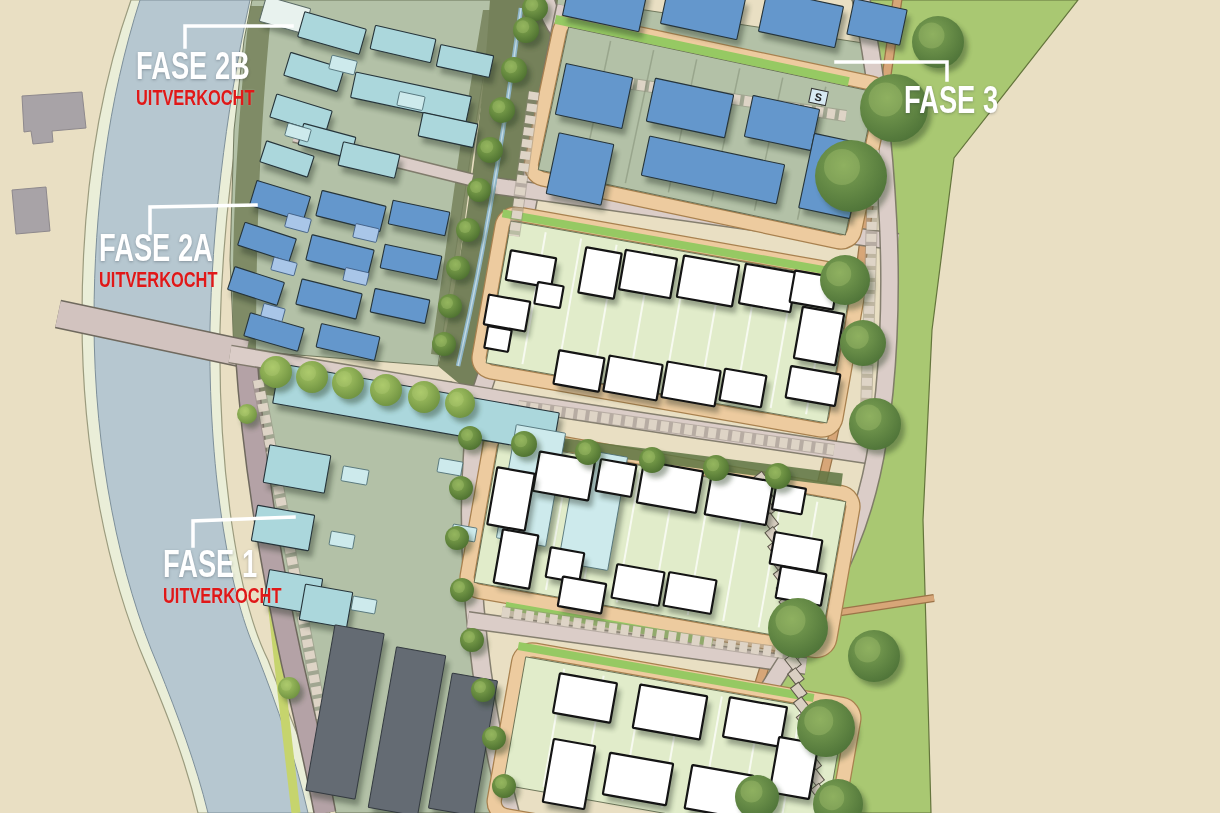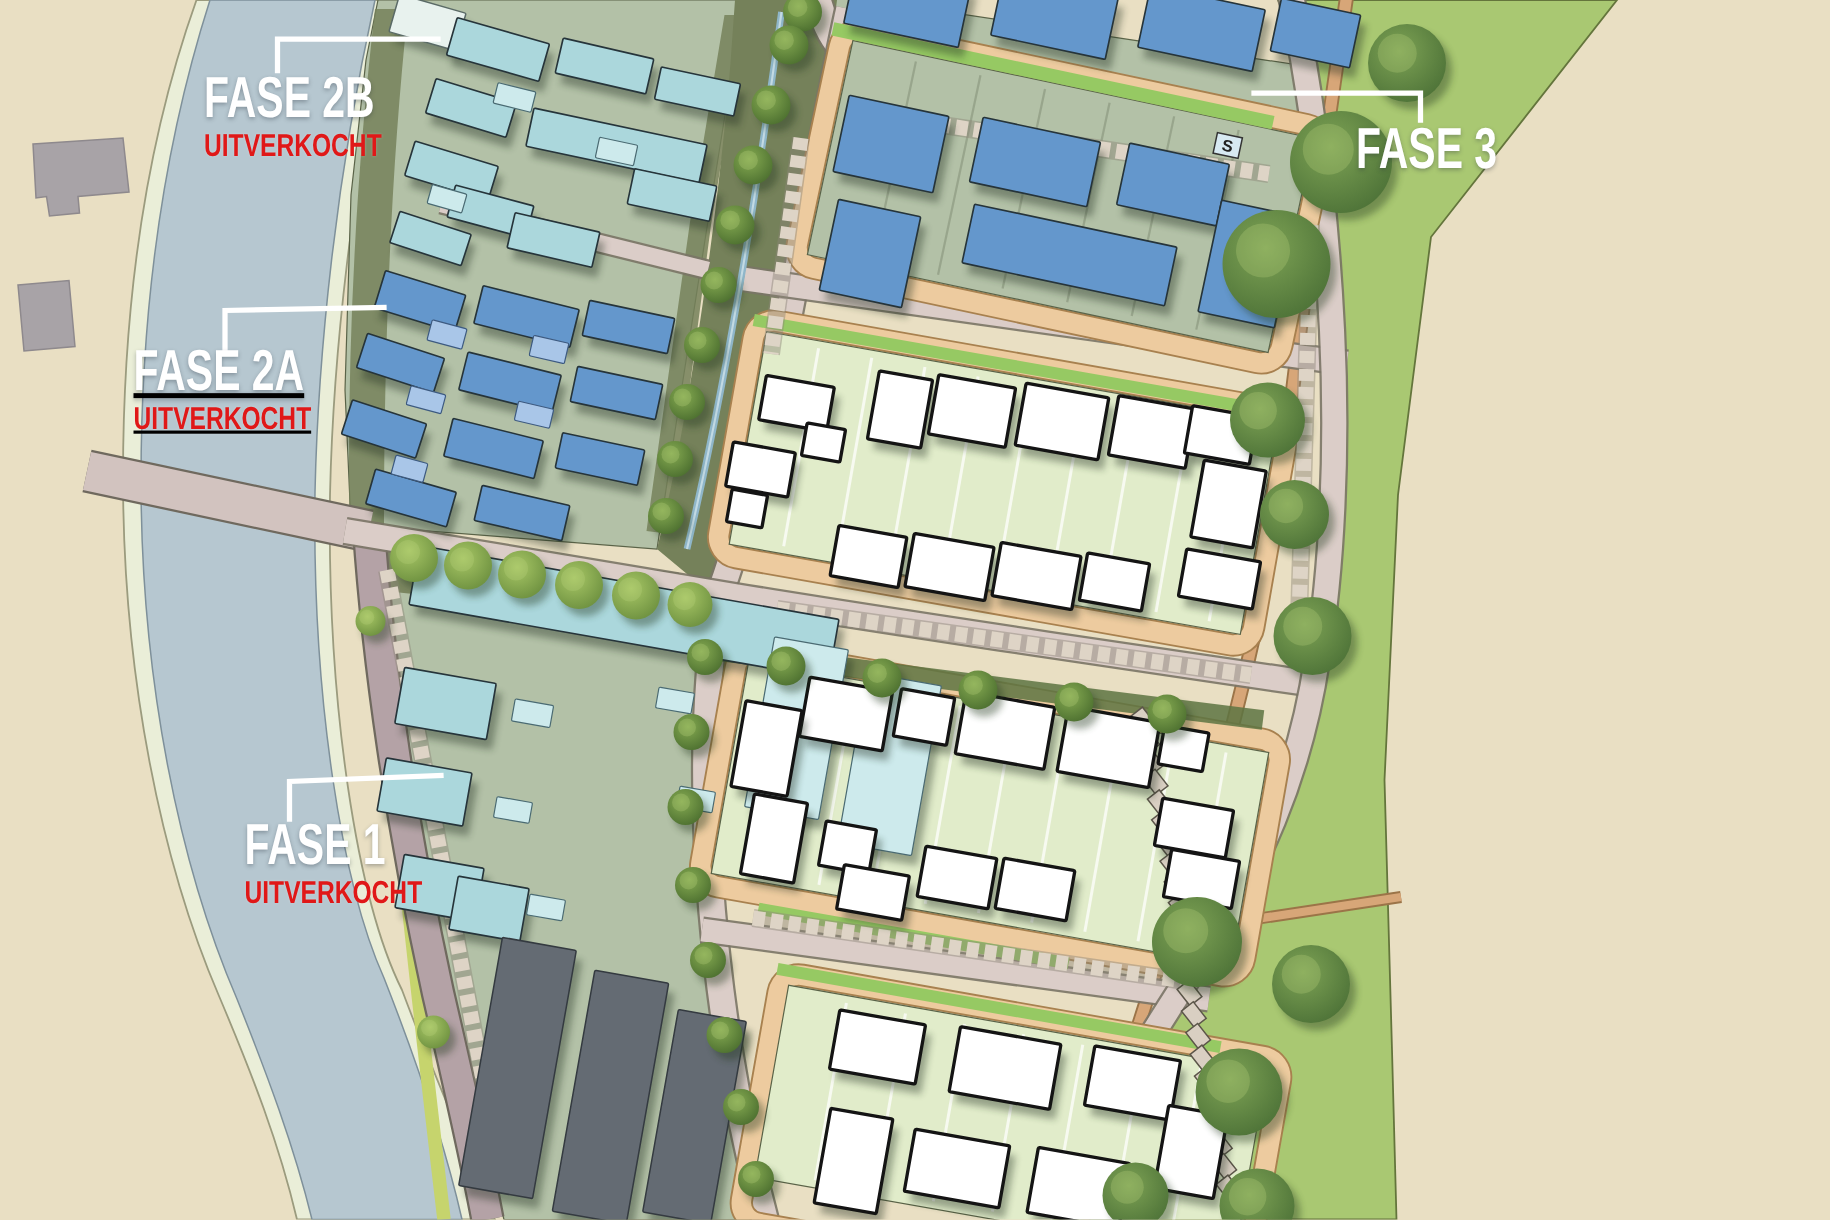--- a/index.html
+++ b/index.html
@@ -451,21 +451,21 @@
       <polyline points="185,47 185,26 292,26" fill="none" stroke="#fff" stroke-width="3.5" stroke-linecap="square"></polyline>
       <polyline points="150,233 150,207 256,205" fill="none" stroke="#fff" stroke-width="3.5" stroke-linecap="square"></polyline>
       <polyline points="193,546 193,521 294,517" fill="none" stroke="#fff" stroke-width="3.5" stroke-linecap="square"></polyline>
       <polyline points="836,62 947,62 947,80" fill="none" stroke="#fff" stroke-width="3.5" stroke-linecap="square"></polyline>
     </svg>
 
   <div class="phase-label" style="left: 136px; top: 46px;">
     <div class="ph-title">FASE 2B</div>
     <div class="ph-sub">UITVERKOCHT</div>
   </div>
-  <div class="phase-label" style="left: 89px; top: 228px; text-decoration: underline;">
+  <div class="phase-label" style="left: 99px; top: 228px;">
     <div class="ph-title">FASE 2A</div>
     <div class="ph-sub">UITVERKOCHT</div>
   </div>
   <div class="phase-label" style="left: 163px; top: 544px;">
     <div class="ph-title">FASE 1</div>
     <div class="ph-sub">UITVERKOCHT</div>
   </div>
   <div class="phase-label" style="left: 904px; top: 80px;">
     <div class="ph-title">FASE 3</div>
 

